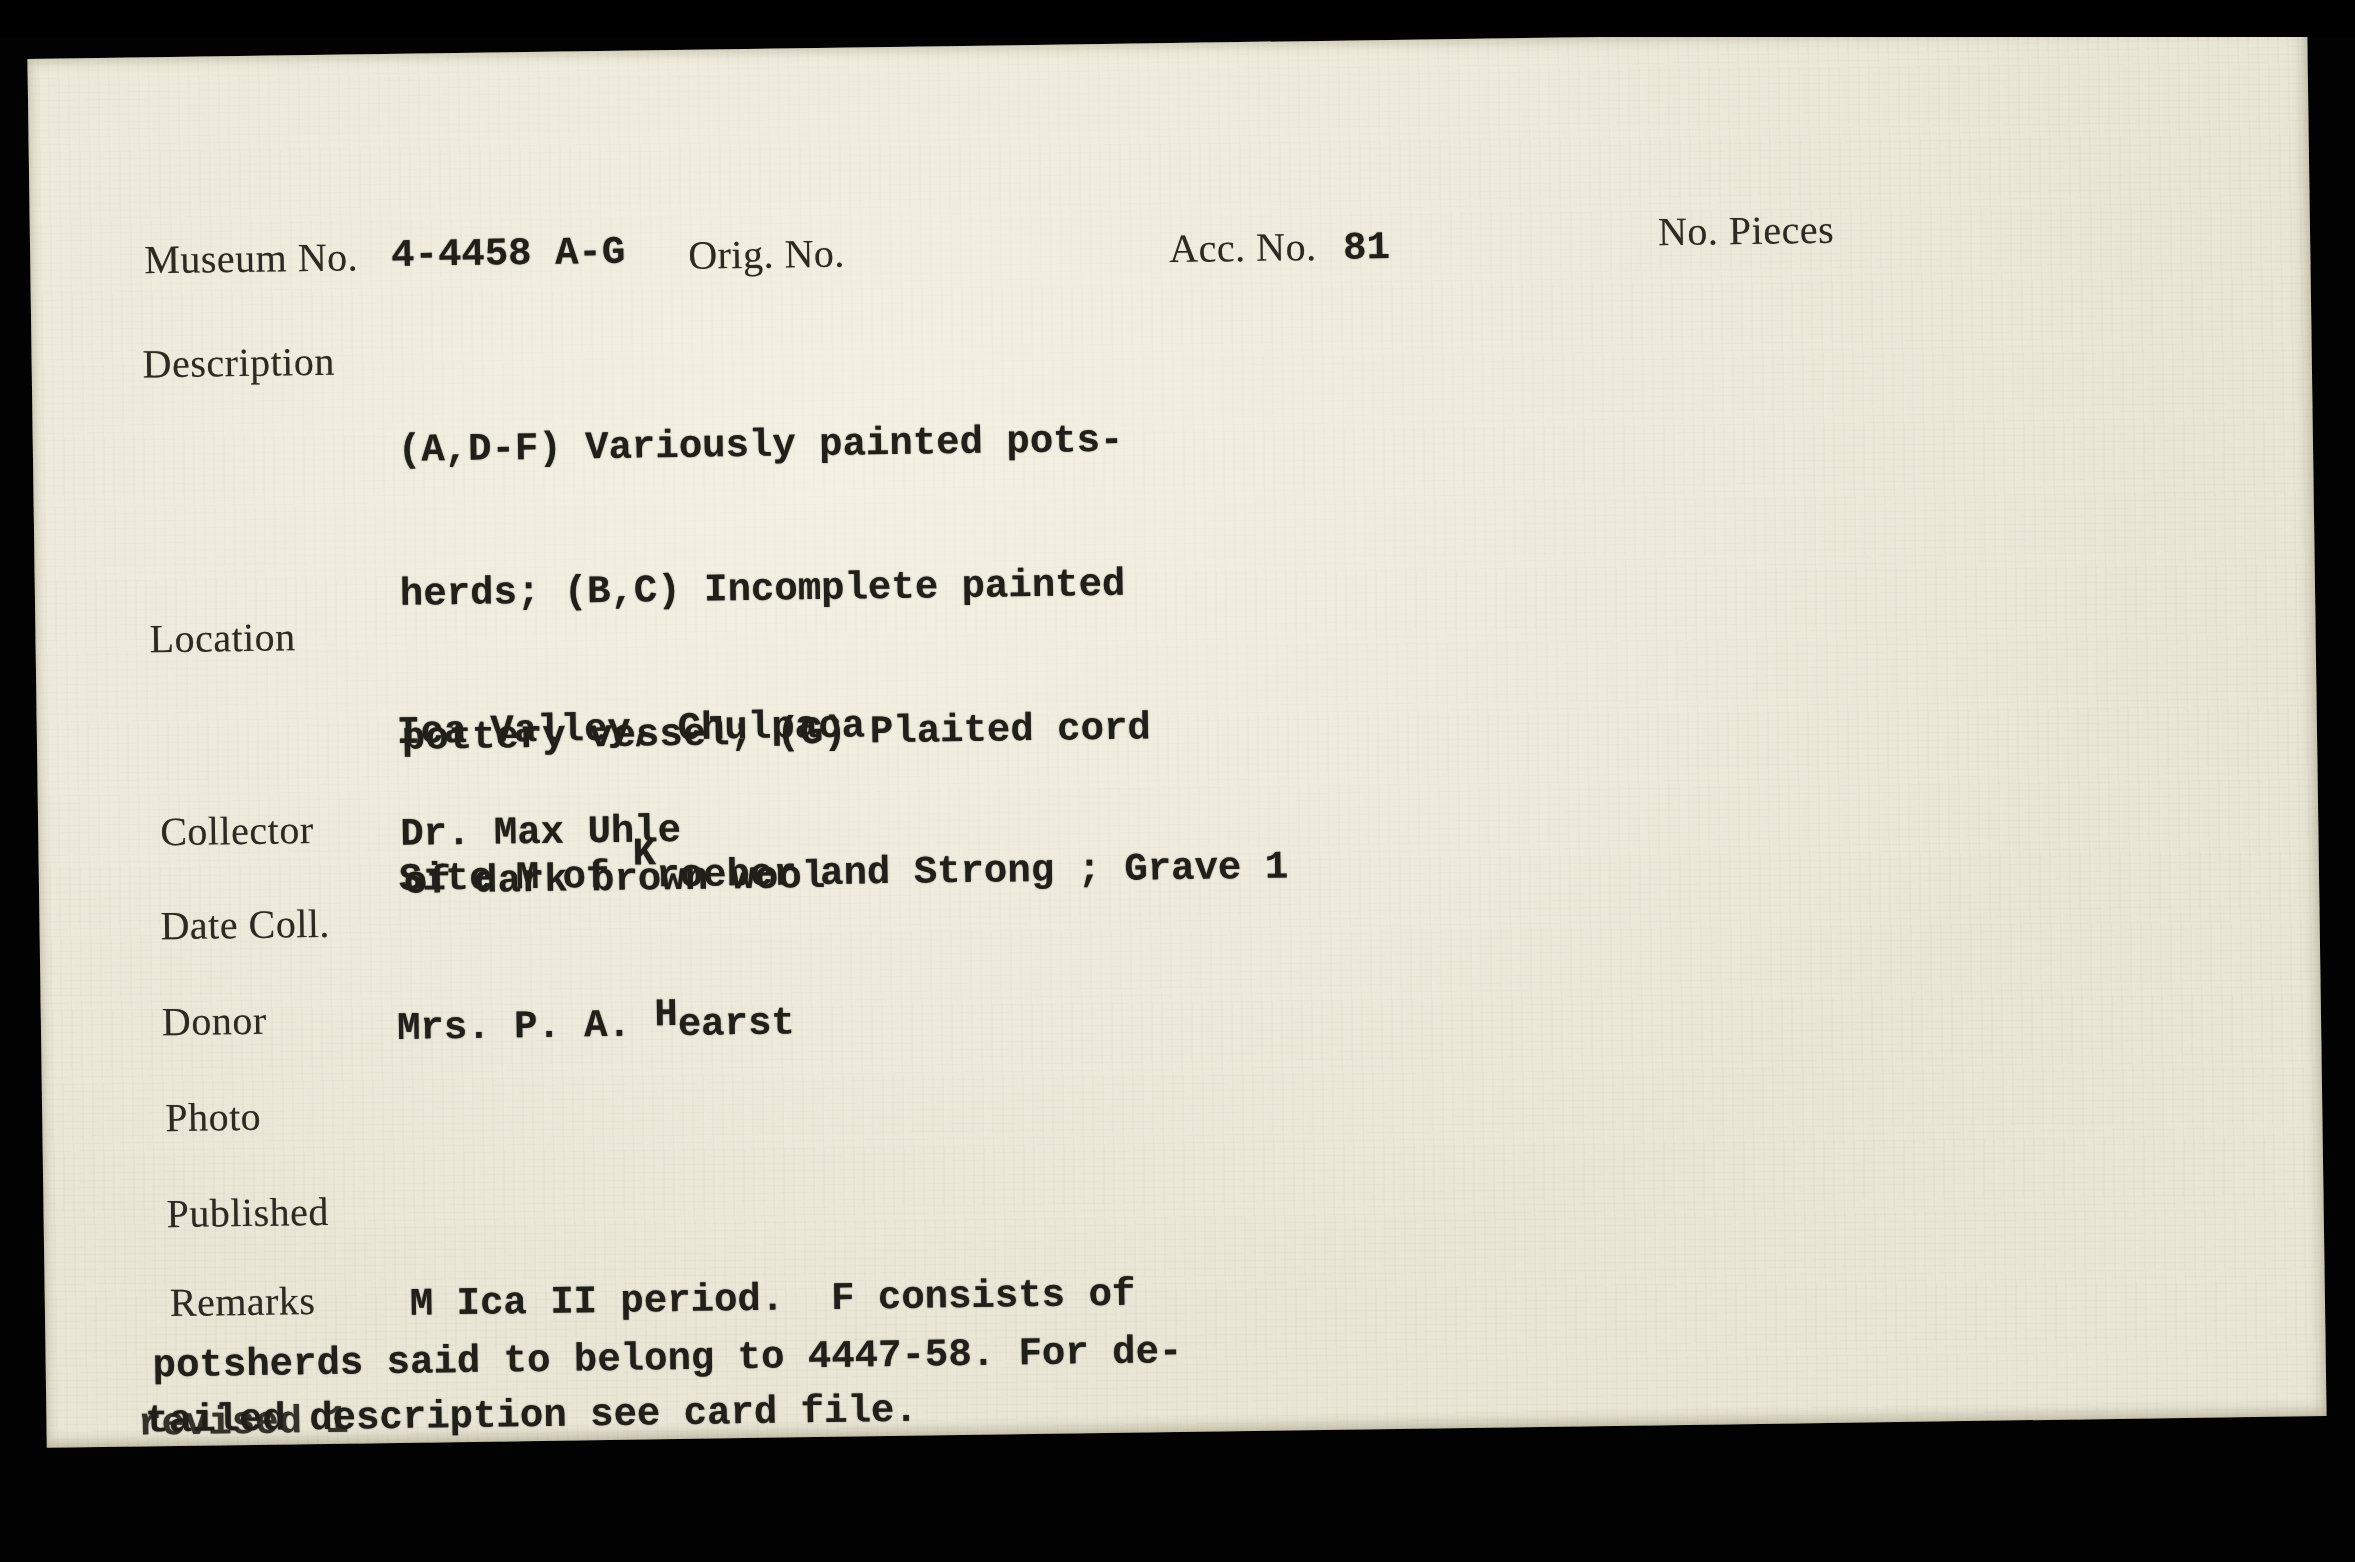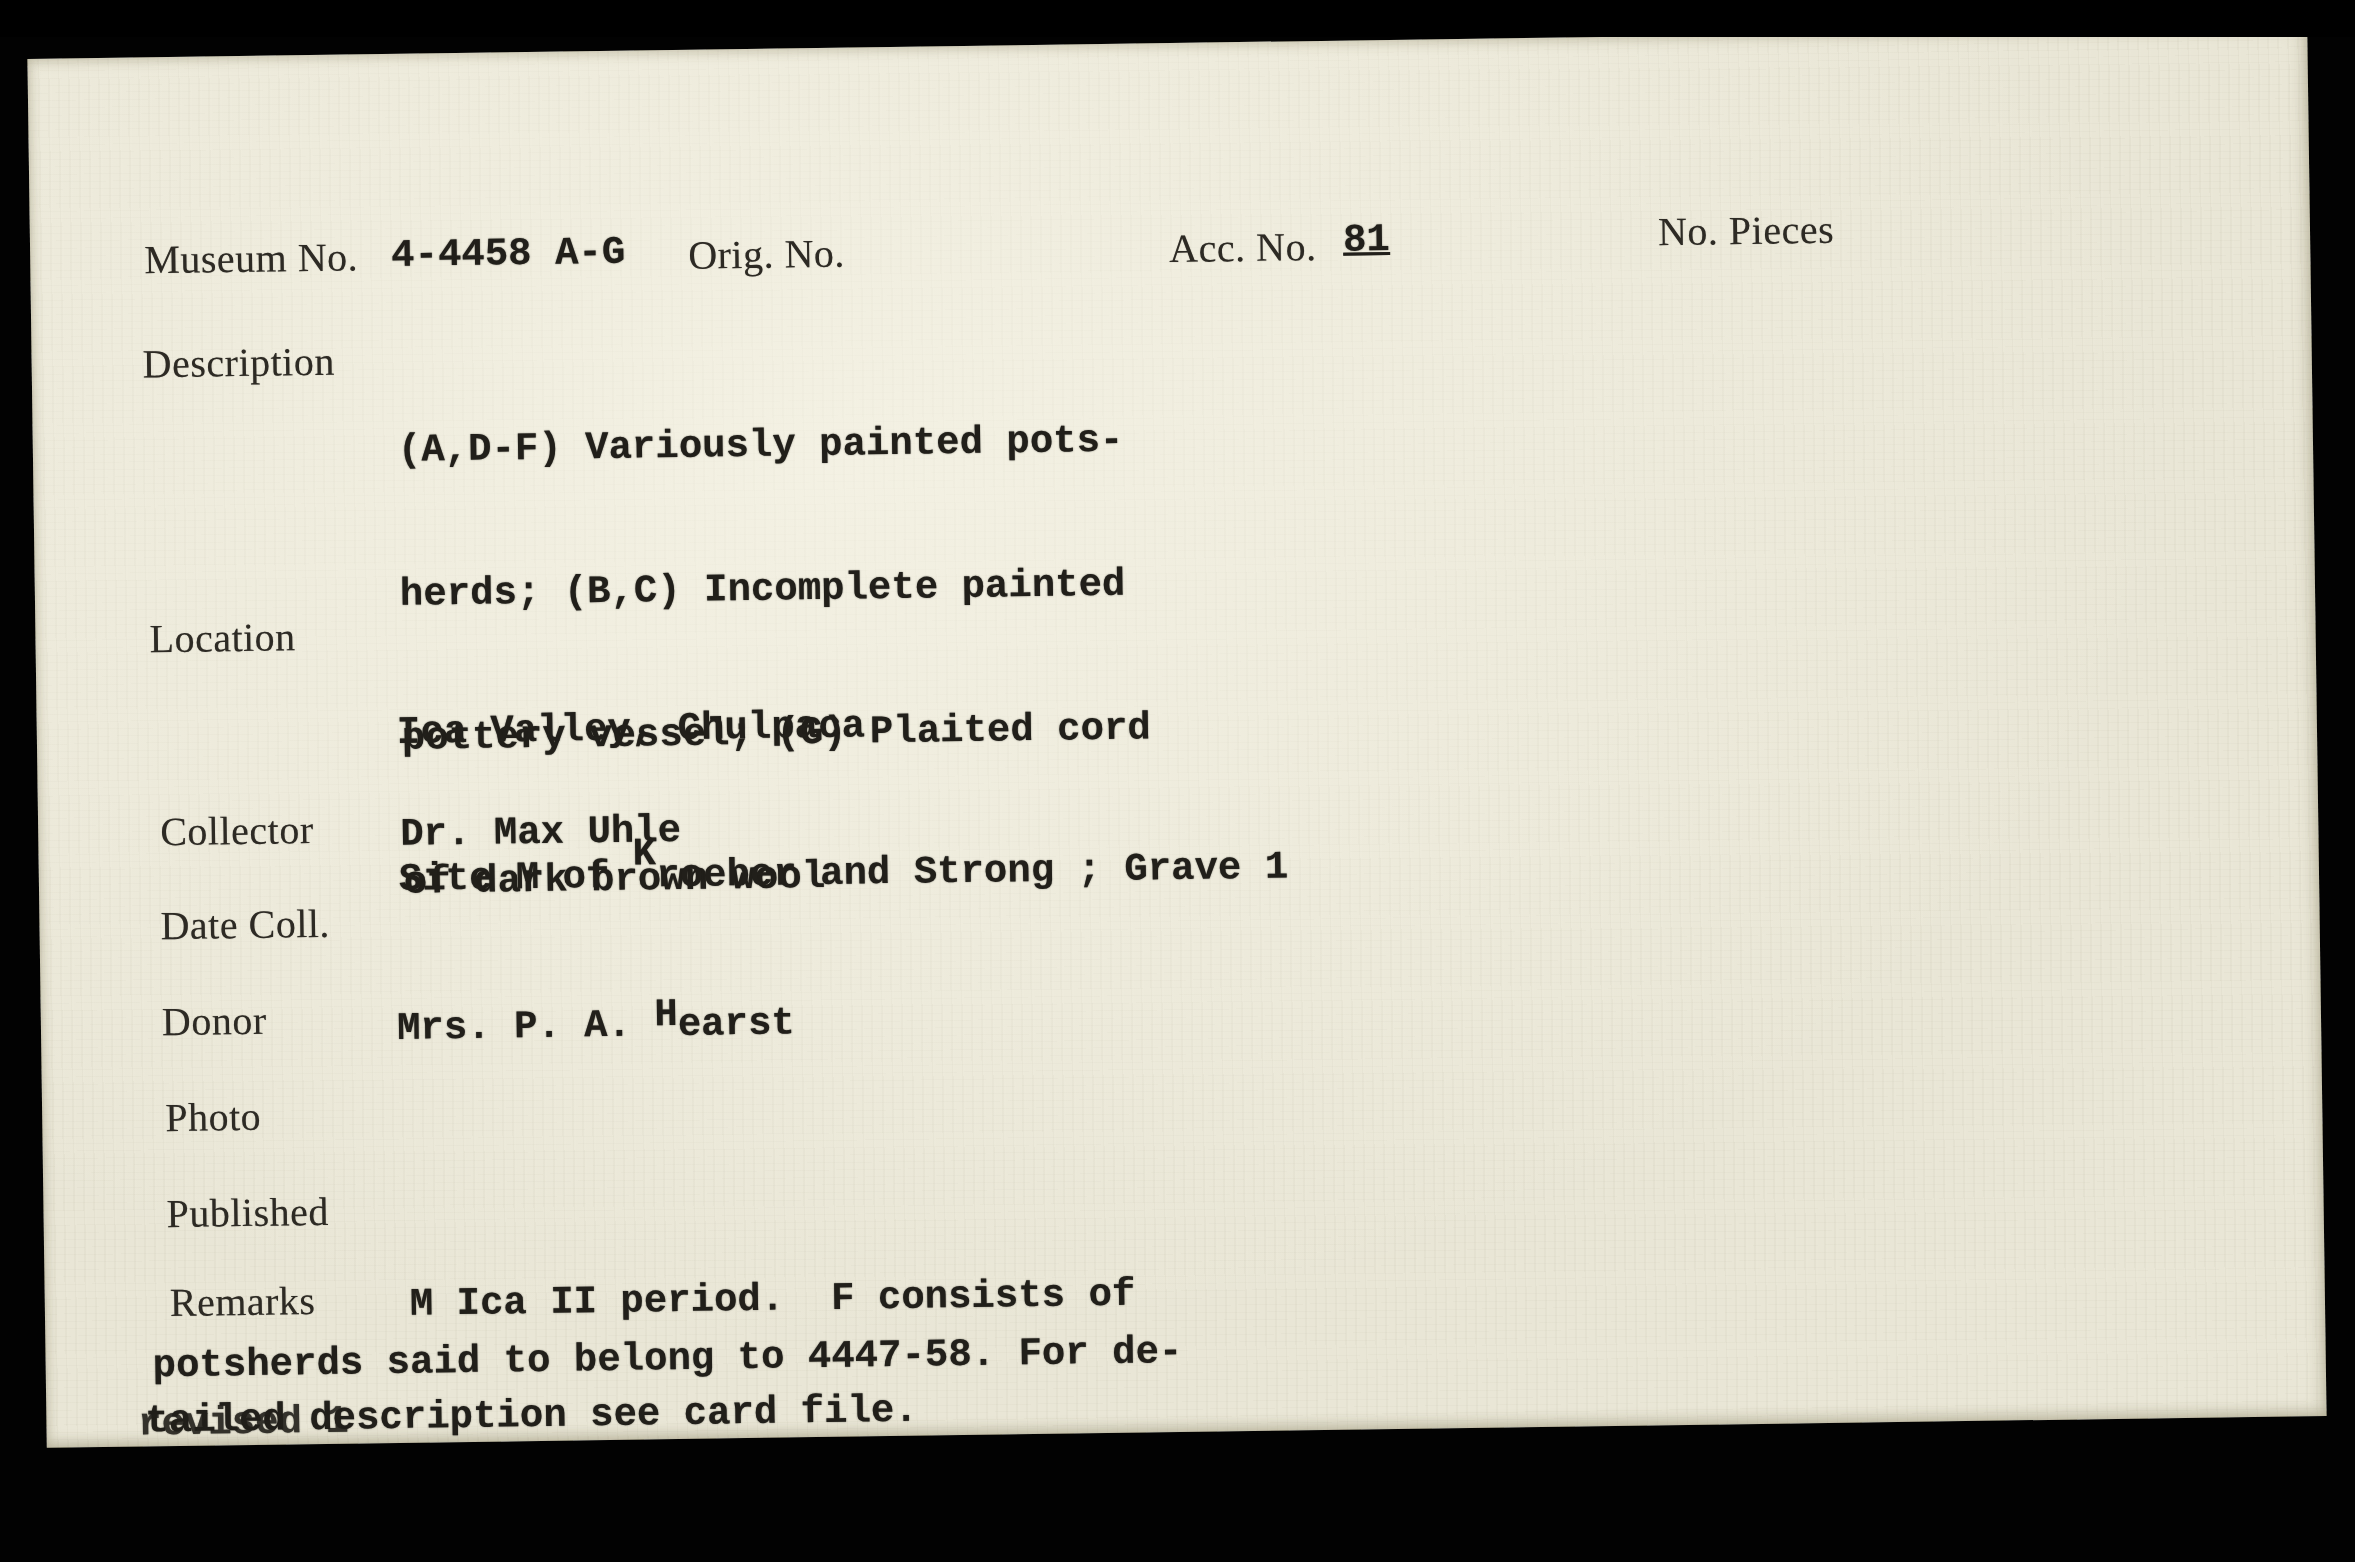--- a/index.html
+++ b/index.html
@@ -57,21 +57,21 @@
   .typed .raised-h { display: inline-block; transform: translateY(-10px); }
   .ovr { position: relative; display: inline-block; }
   .ovr .over { position: absolute; left: -7.4px; top: 2.8px; opacity: 0.9; }
 
   
   .p-museum-lbl { left: 114px; top: 182px; }
   .p-museum-val { left: 361px; top: 178px; }
   .p-orig-lbl   { left: 658px; top: 185px; }
   .p-orig-val   { left: 858px; top: 181px; }
   .p-acc-lbl    { left: 1139px; top: 185px; }
-  .p-acc-val    { left: 1313px; top: 176px; text-decoration: underline; }
+  .p-acc-val    { left: 1313px; top: 184px; }
   .p-pieces-lbl { left: 1628px; top: 175px; }
   .p-pieces-val { left: 1837px; top: 172px; }
   .p-desc-lbl   { left: 111px; top: 286px; }
   .p-desc-text  { left: 365px; top: 277px; }
   .p-loc-lbl    { left: 114px; top: 561px; }
   .p-loc-text   { left: 360px; top: 557px; line-height: 49px; }
   .p-coll-lbl   { left: 122px; top: 754px; }
   .p-coll-val   { left: 362px; top: 757px; }
   .p-date-lbl   { left: 121px; top: 848px; }
   .p-date-val   { left: 362px; top: 851px; }

